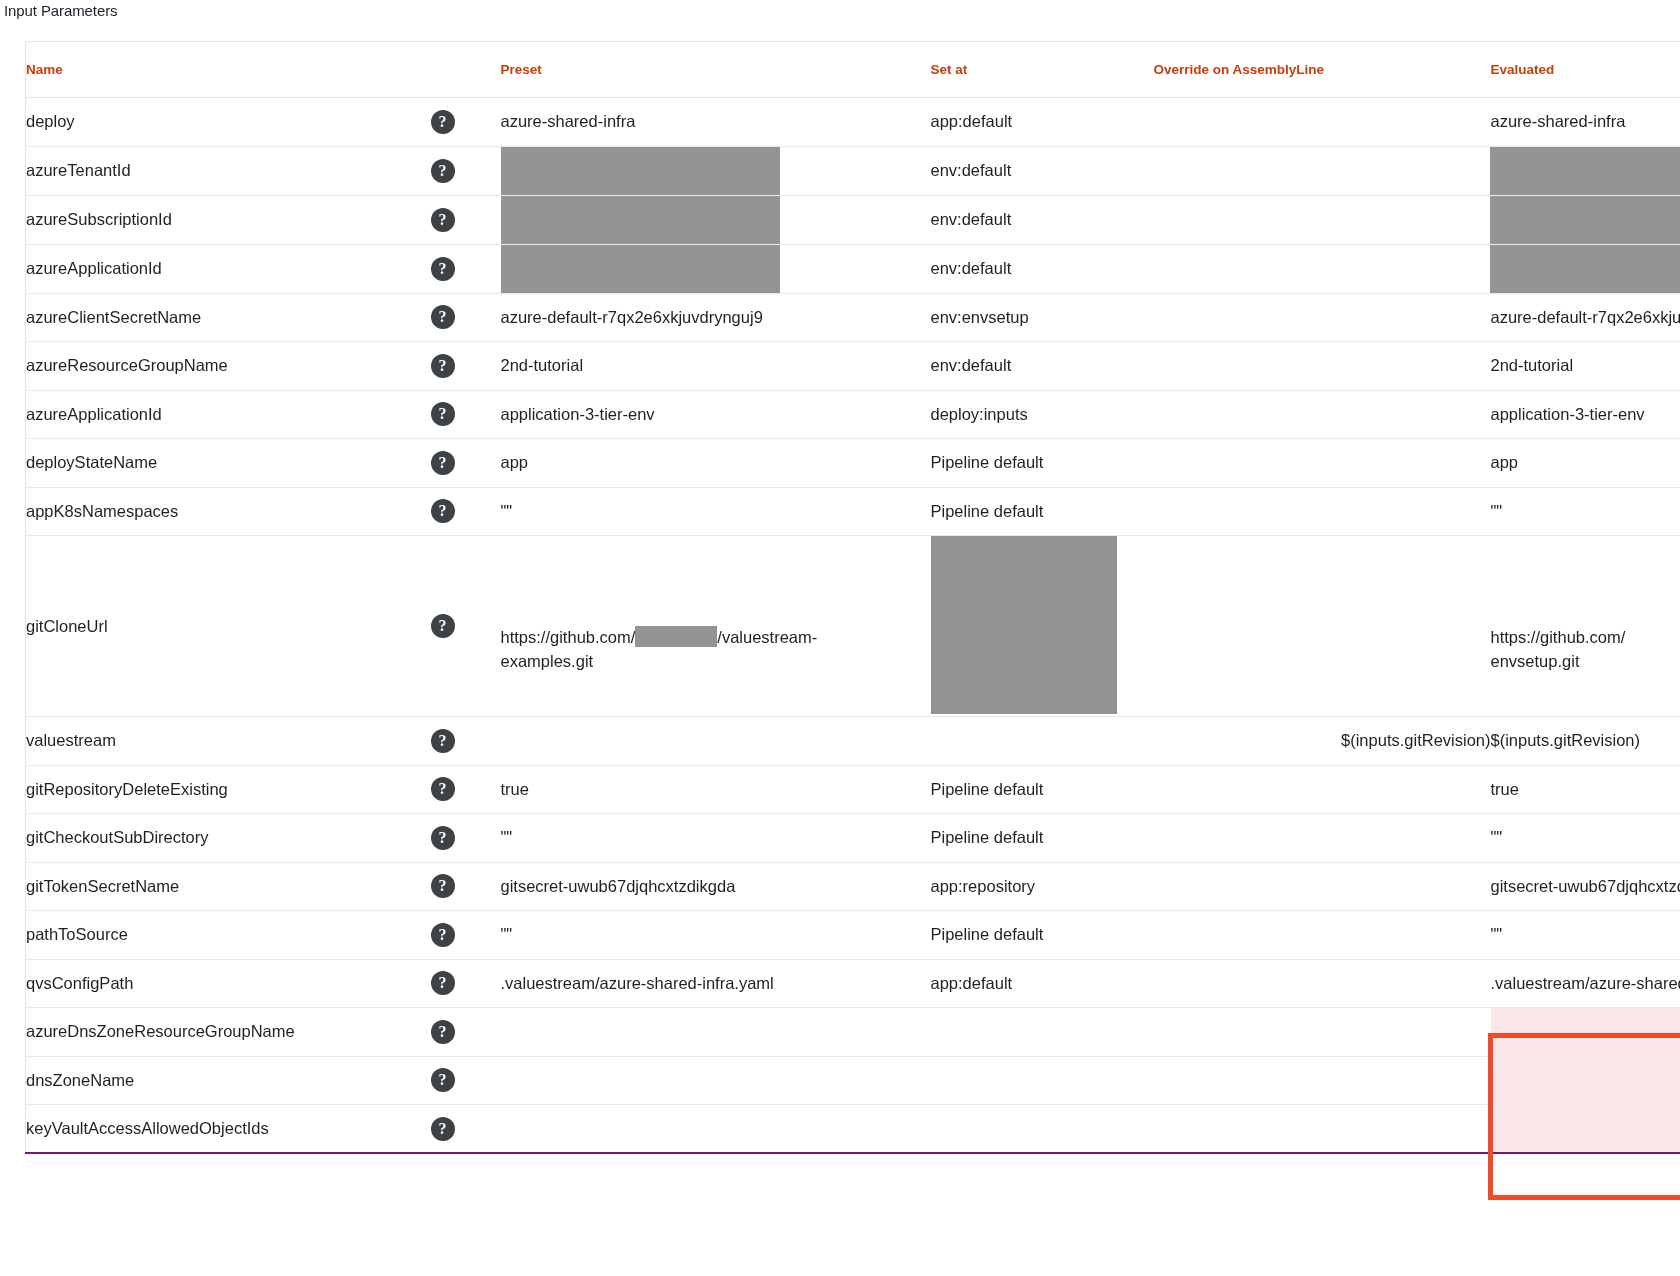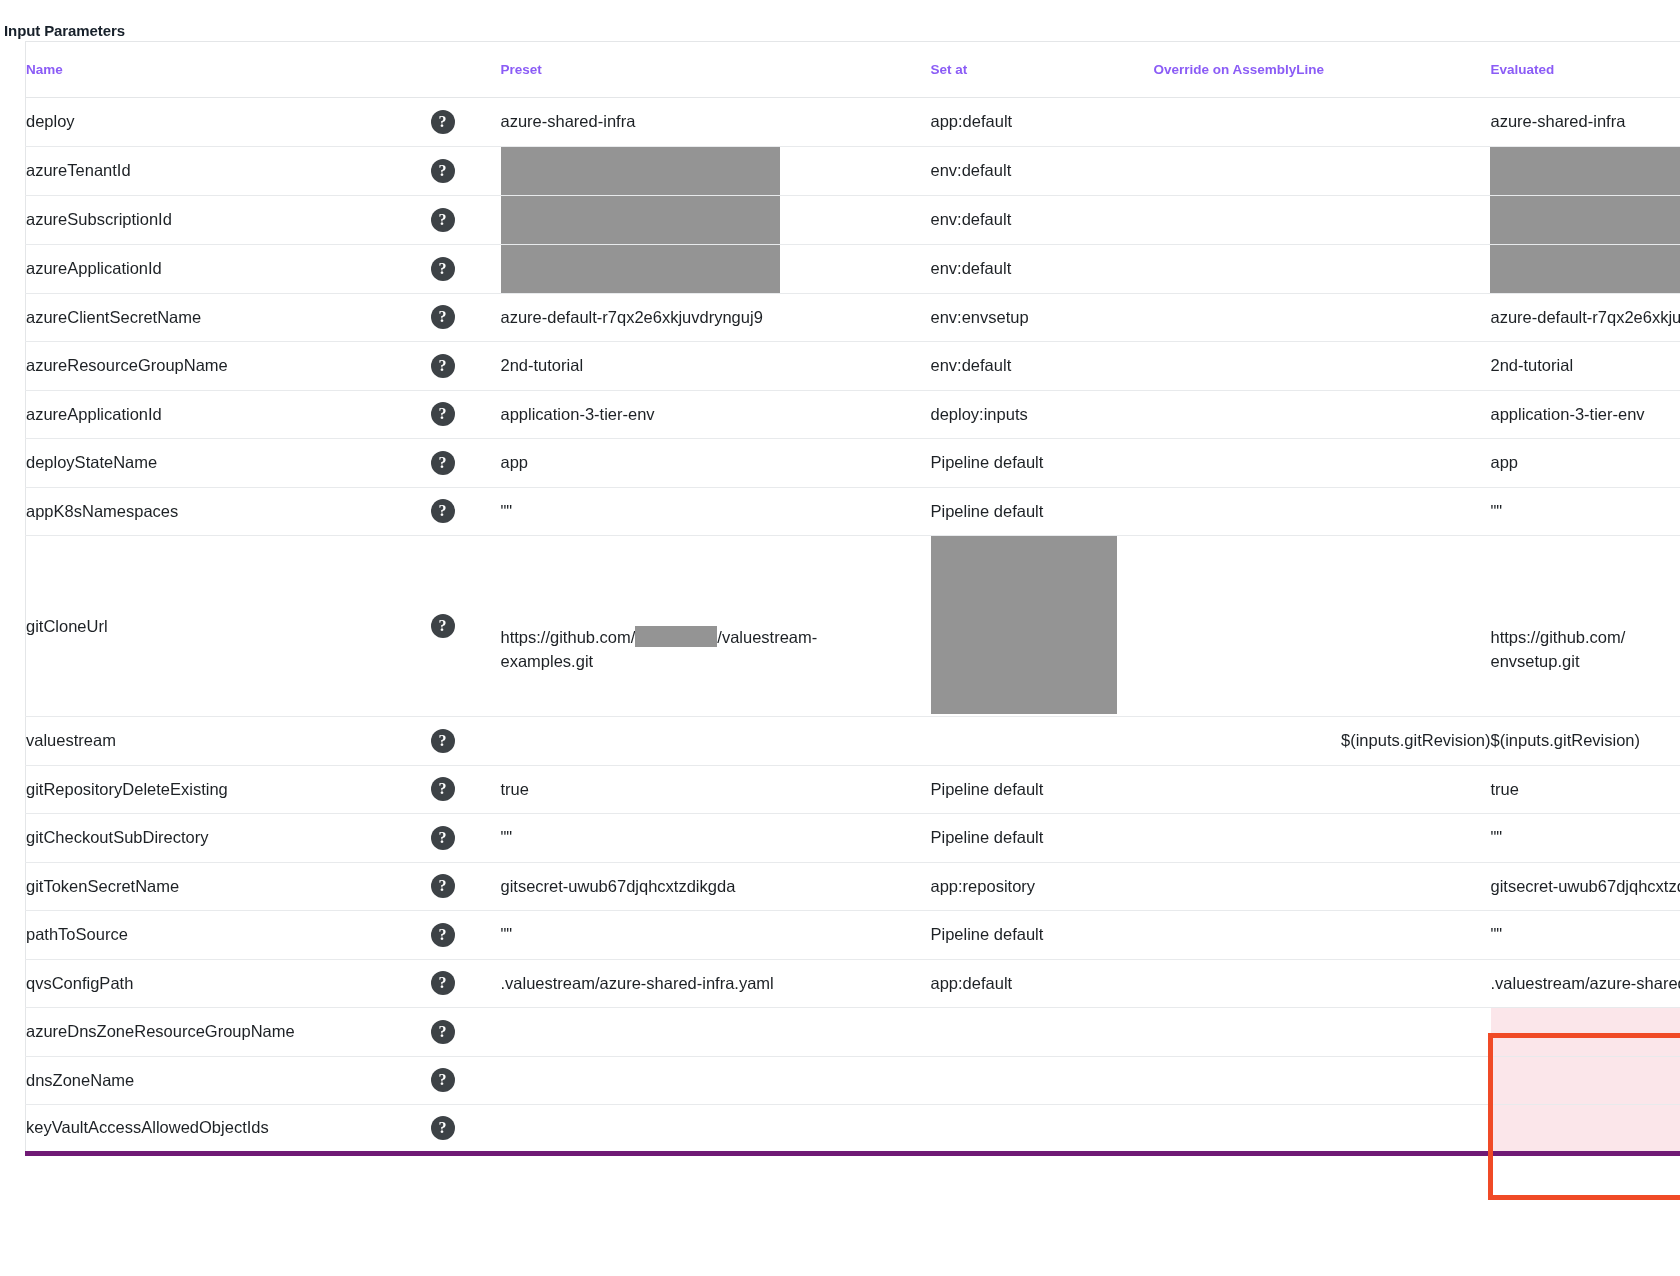--- a/index.html
+++ b/index.html
@@ -6,23 +6,22 @@
   body{
     width:1680px;height:1276px;
     background:#ffffff;
     font-family:"Liberation Sans",sans-serif;
     color:#1d2125;
     overflow:hidden;
     position:relative;
   }
   #page-title{
     position:absolute;left:4px;top:2px;
-    font-size:15px;font-weight:bold;color:#17202a;
+    font-size:15px;font-weight:normal;color:#17202a;
     letter-spacing:-0.1px;
-    margin-top:20px;
   }
   #table-wrap{
     position:absolute;left:25px;top:41px;
     width:1680px;
     box-sizing:border-box;
   }
   table.params{
     border-collapse:collapse;
     table-layout:fixed;
     width:1712px;
@@ -31,21 +30,21 @@
     background:#fff;
   }
   table.params col.c-name{width:405px;}
   table.params col.c-help{width:70px;}
   table.params col.c-preset{width:430px;}
   table.params col.c-setat{width:223px;}
   table.params col.c-override{width:337px;}
   table.params col.c-eval{width:247px;}
 
   table.params thead th{
-    font-size:13.5px;font-weight:bold;color:#8b5cf6;
+    font-size:13.5px;font-weight:bold;color:#c2410c;
     text-align:left;vertical-align:middle;
     padding:0;
     height:55px;
     border-bottom:1px solid #e4e6e8;
     background:#fff;
     line-height:1.32;
   }
   th.h-name{padding-left:25px;}
   th.h-preset{padding-left:0;}
   th.h-setat{padding-left:0;}
@@ -55,21 +54,21 @@
   table.params tbody td{
     font-size:16.5px;
     color:#1d2125;
     border-bottom:1px solid #e8eaec;
     padding:0;
     vertical-align:middle;
     background:#fff;
     white-space:nowrap;
     overflow:visible;
   }
-  tbody tr:last-child td{border-bottom:5px solid #701a75;}
+  tbody tr:last-child td{border-bottom:2px solid #701a75;}
 
   td.name-cell{padding-left:25px;}
   td.help-cell{padding:0;text-align:left;}
   td.preset-cell{padding-right:6px;}
   td.setat-cell{}
   td.override-cell{text-align:right;padding-right:20px;}
   td.eval-cell{
     background:#e3efee;
     padding-left:25px;
     position:relative;

